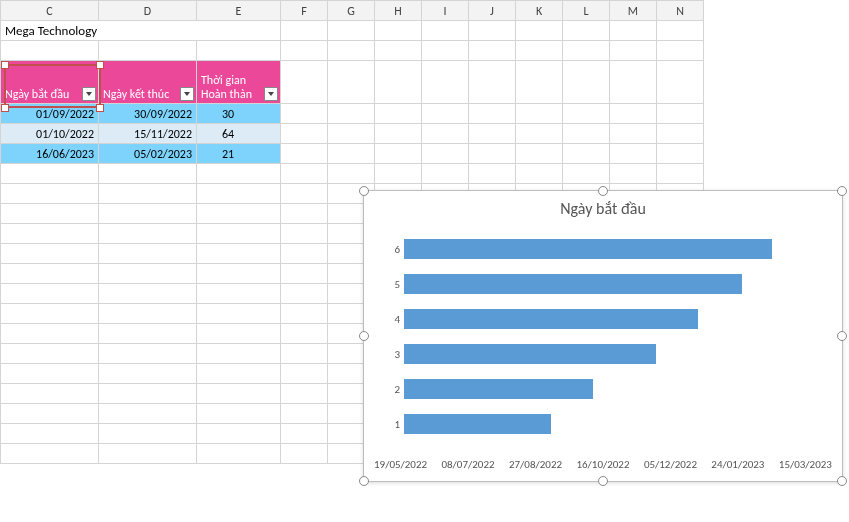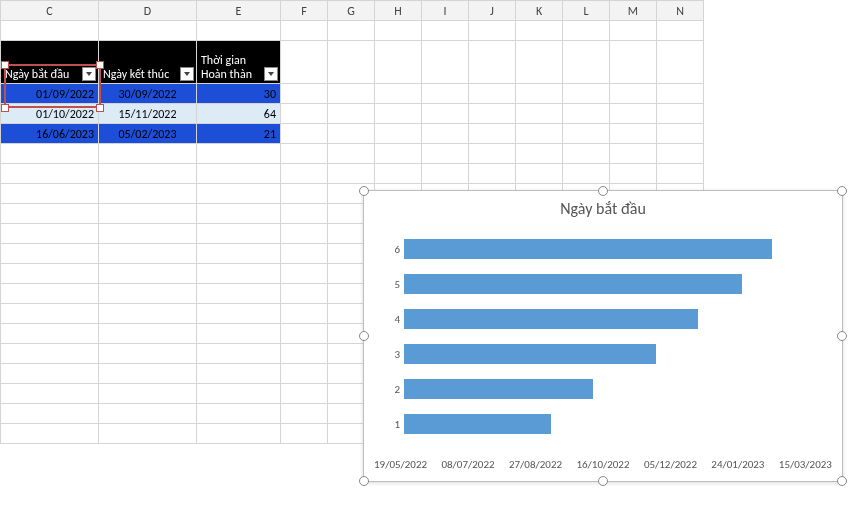--- a/index.html
+++ b/index.html
@@ -34,21 +34,21 @@
     text-align: center;
     color: #444;
     font-size: 12px;
   }
   .colC { width: 98px; }
   .colD { width: 98px; }
   .colE { width: 84px; }
   .colOther { width: 47px; }
   .title-cell { font-size: 13px; }
   .hdr-row td {
-    background: #000000;
+    background: #ec4899;
     color: #fff;
     font-size: 12px;
     position: relative;
     vertical-align: bottom;
     padding-bottom: 2px;
   }
   .hdr-row .hdr1 { height: 20px; padding:0; }
   .hdr-cell-wrap {
     display:block;
     height: 42px;
@@ -69,24 +69,24 @@
     content:"";
     position:absolute;
     top:4px; left:3px;
     width:0;height:0;
     border-left:3px solid transparent;
     border-right:3px solid transparent;
     border-top:4px solid #444;
   }
   .data-row td { text-align: right; }
   .data-row.alt td.cC, .data-row.alt td.cD, .data-row.alt td.cE { background:#ddebf7; }
-  .data-row td.cC, .data-row td.cD, .data-row td.cE { background:#1d4ed8; }
+  .data-row td.cC, .data-row td.cD, .data-row td.cE { background:#7dd3fc; }
   .data-row td.cC { text-align:right; }
-  .data-row td.cD { text-align:center; }
-  .data-row td.cE { text-align:right;padding-left:25px; }
+  .data-row td.cD { text-align:right; }
+  .data-row td.cE { text-align:left;padding-left:25px; }
   .sel-cell {
     position:absolute;
     top:64px; left:4px;
     width:97px; height:44px;
     border:2px solid #c0504d;
     pointer-events:none;
   }
   .sel-handle {
     position:absolute;
     width:8px;height:8px;
@@ -180,20 +180,32 @@
       <th>E</th>
       <th>F</th>
       <th>G</th>
       <th>H</th>
       <th>I</th>
       <th>J</th>
       <th>K</th>
       <th>L</th>
       <th>M</th>
       <th>N</th>
+    </tr>
+    <tr>
+      <td class="title-cell" colspan="3">Mega Technology</td>
+      <td></td>
+          <td></td>
+          <td></td>
+          <td></td>
+          <td></td>
+          <td></td>
+          <td></td>
+          <td></td>
+          <td></td>
     </tr>
     <tr>
       <td></td>
           <td></td>
           <td></td>
           <td></td>
           <td></td>
           <td></td>
           <td></td>
           <td></td>

